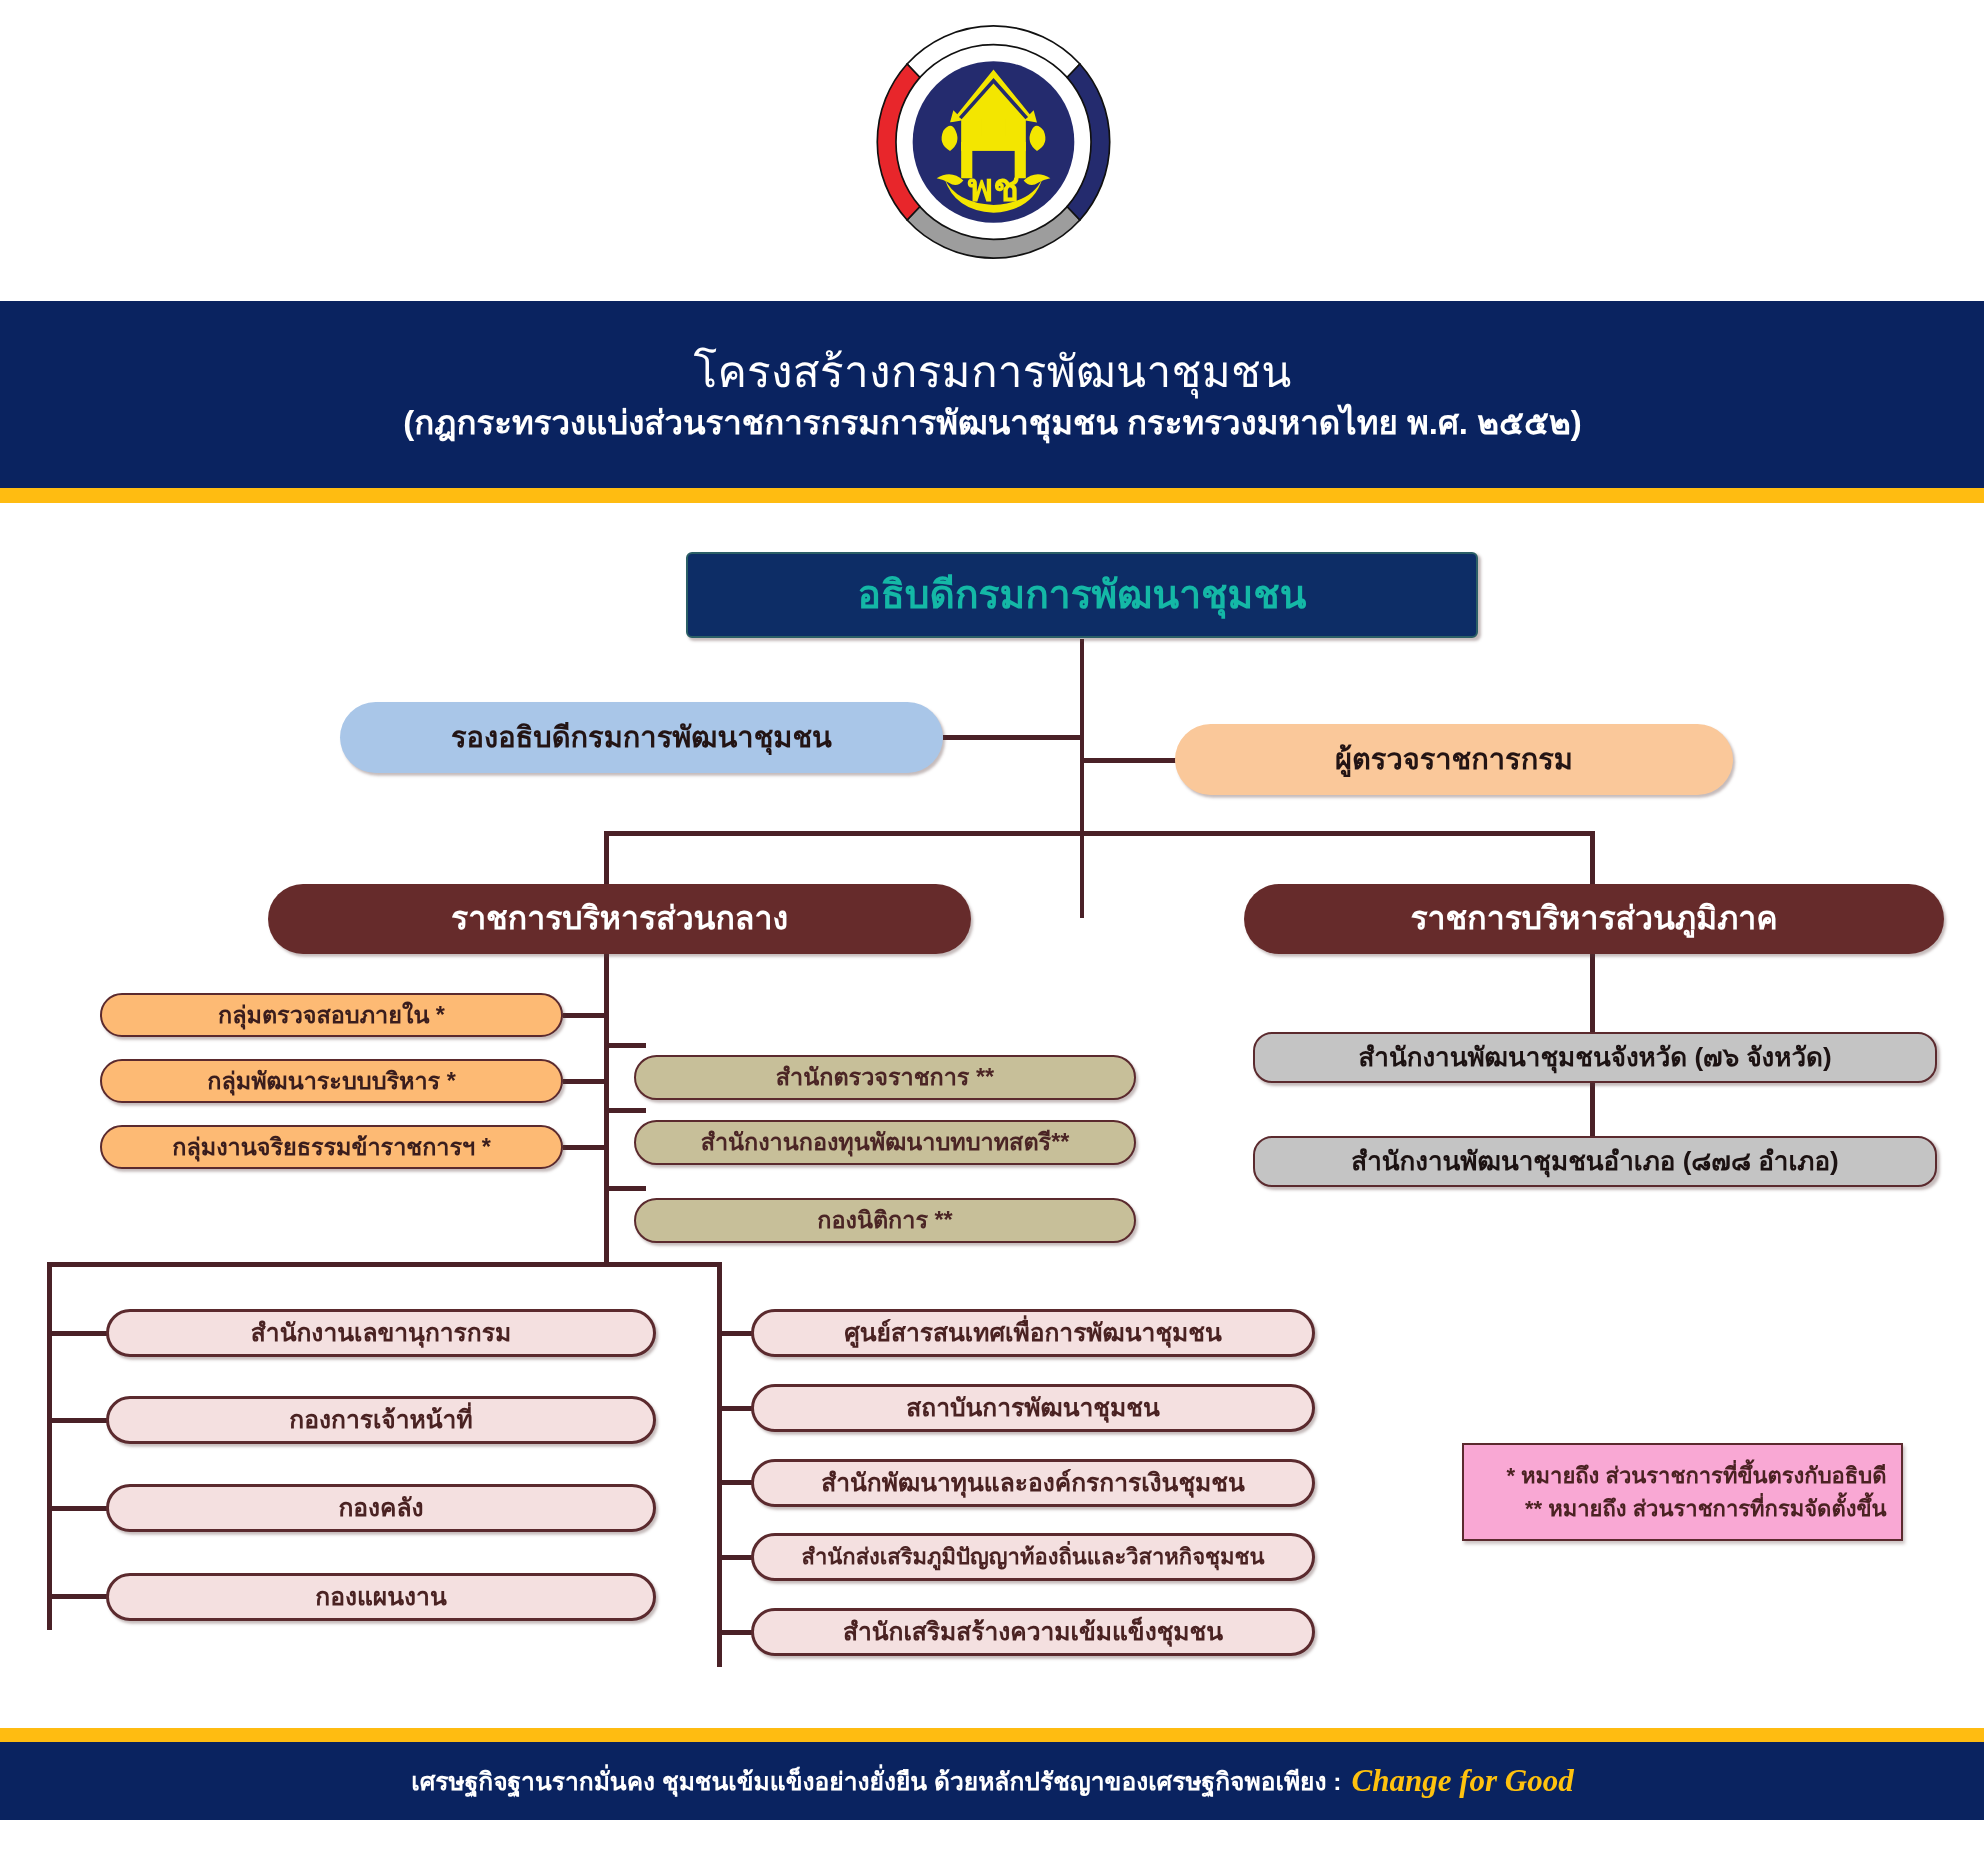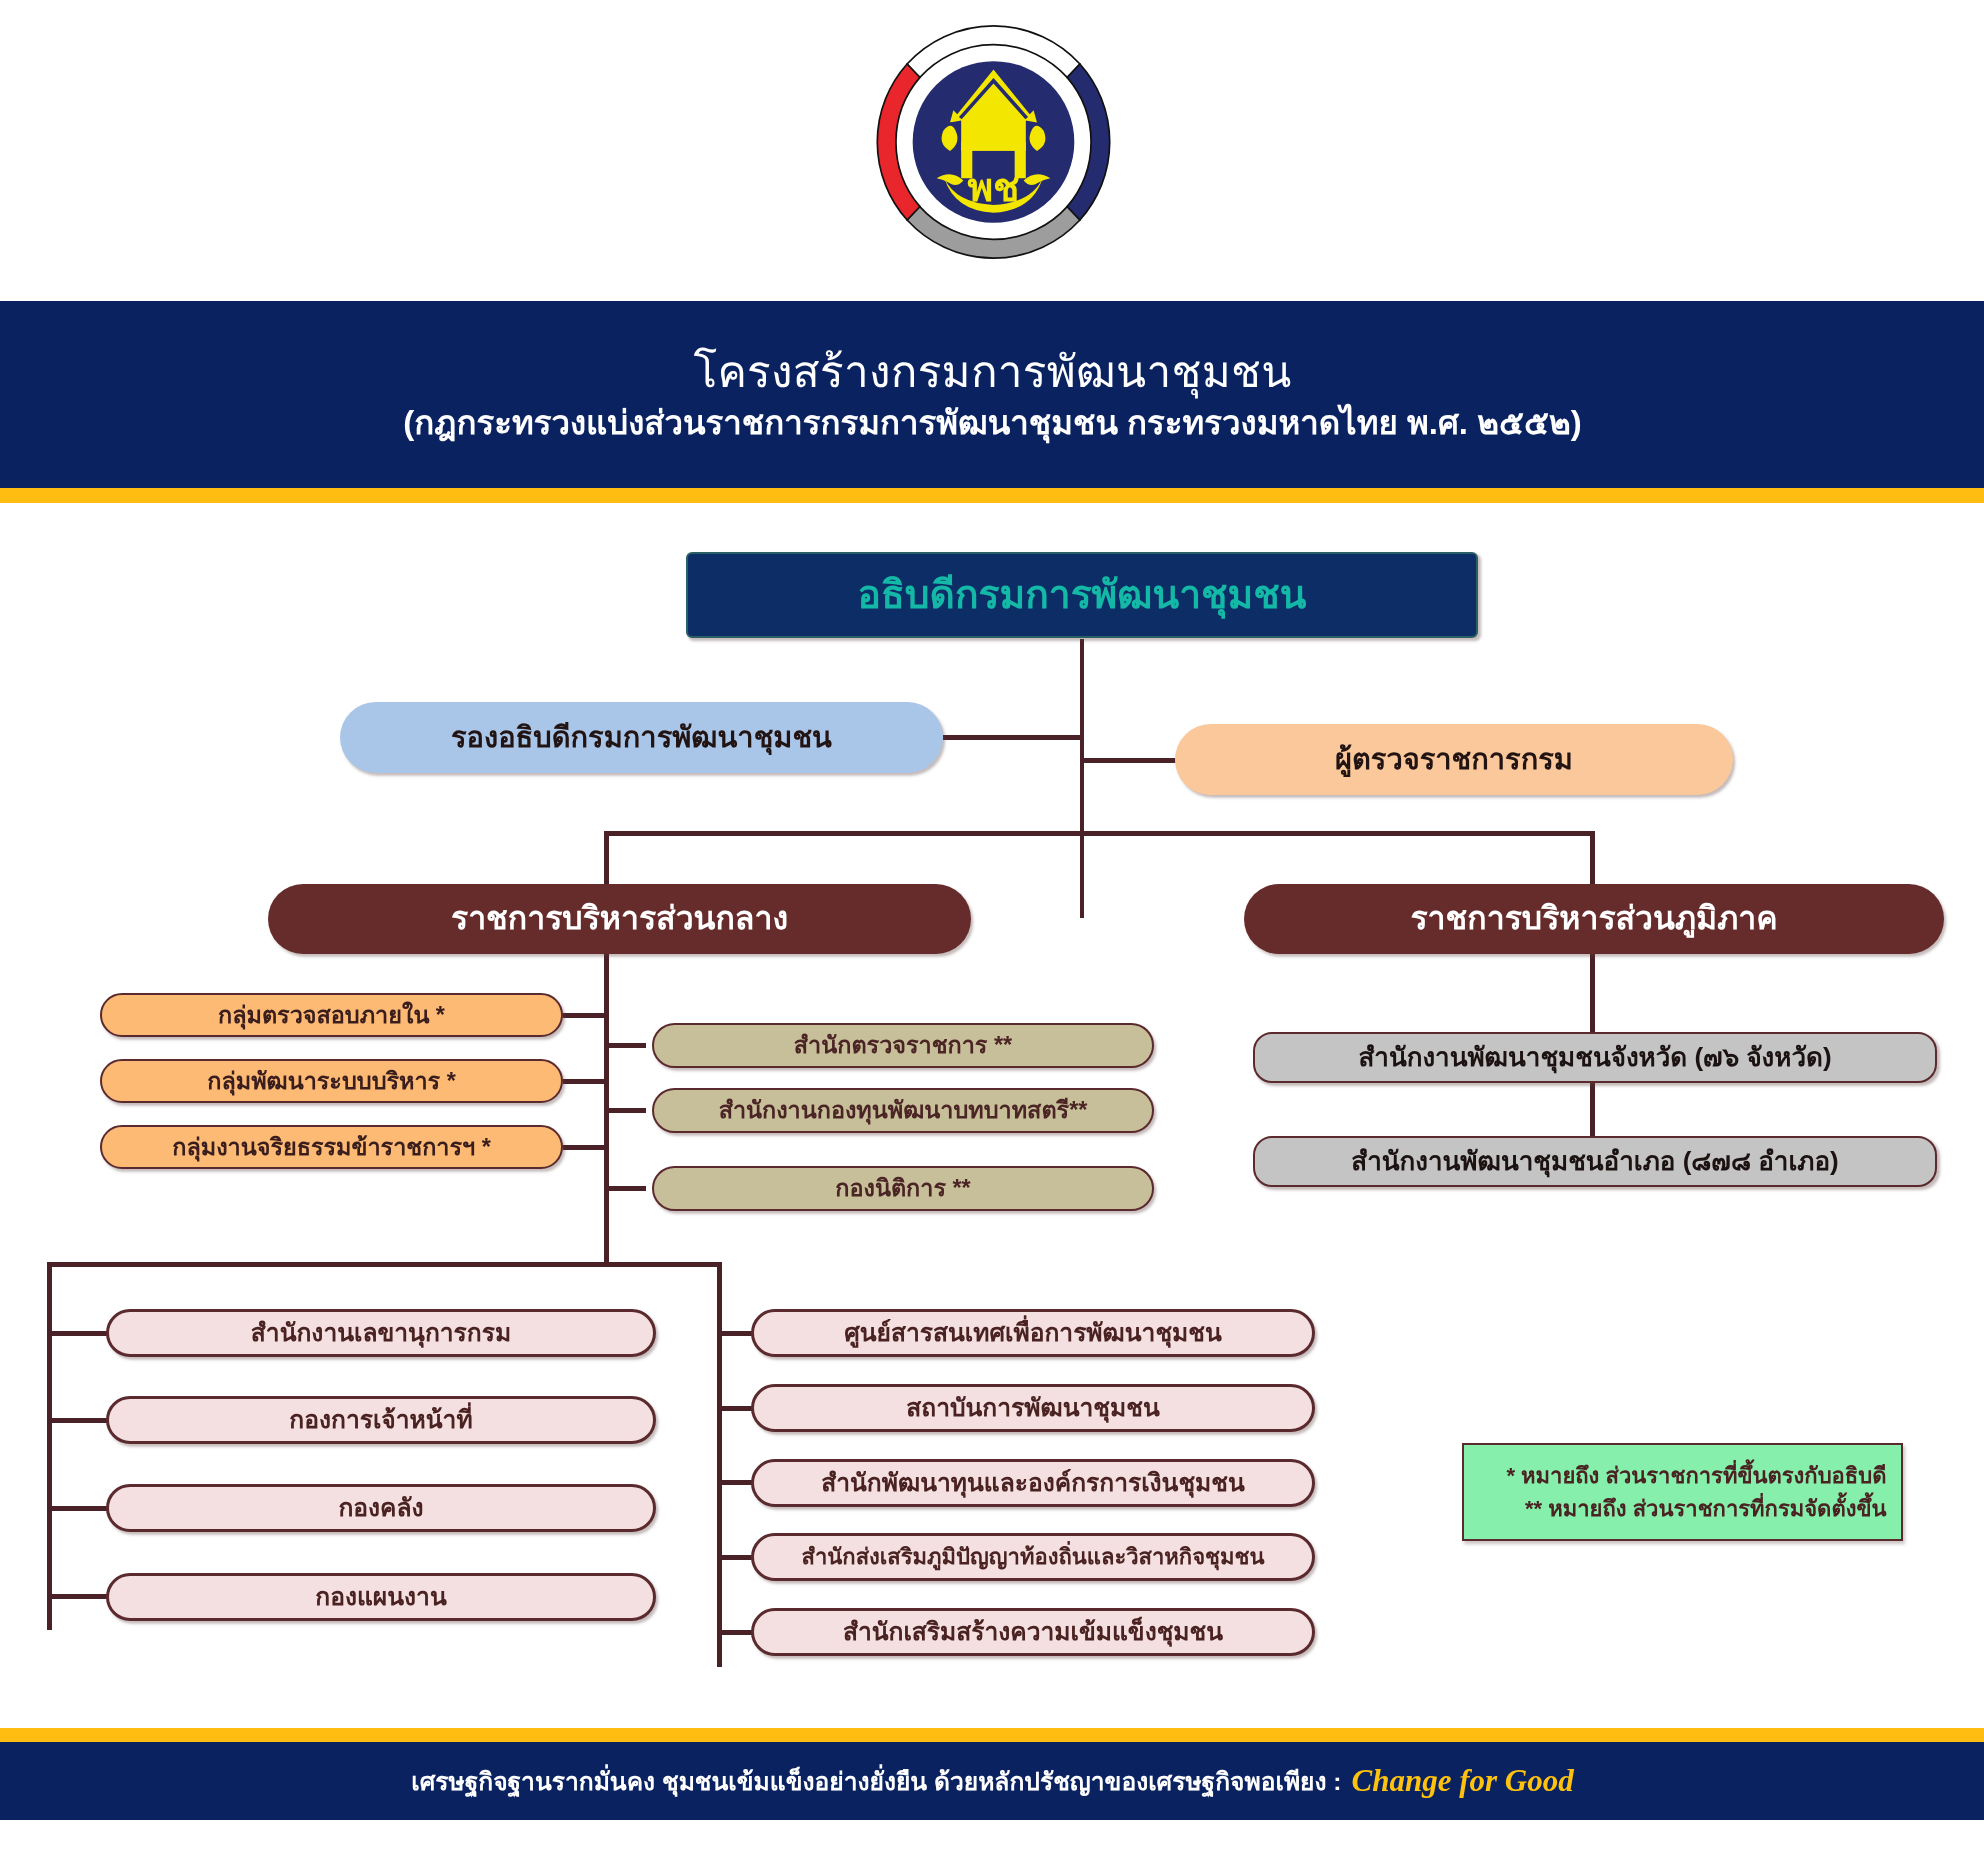--- a/index.html
+++ b/index.html
@@ -81,21 +81,21 @@
     background:#fdba74;border:2.8px solid #5b2a2e;border-radius:28px;
     font-size:23.4px;font-weight:bold;color:#3a1d1d;
     left:100px;width:463px;height:44px;
   }
   .bb1{top:993px;} .bb2{top:1059px;} .bb3{top:1125px;}
 
   
   .box-olive{
     background:#c7bf99;border:2.8px solid #5b2a2e;border-radius:28px;
     font-size:23.4px;font-weight:bold;color:#4b2525;
-    left:652px;width:502px;height:45px;
+    left:634px;width:502px;height:45px;margin-top:32px;
   }
   .bo1{top:1023px;} .bo2{top:1088px;} .bo3{top:1166px;}
 
   
   .box-grey{
     background:#c4c4c4;border:2.8px solid #5b2a2e;border-radius:19px;
     font-size:26px;font-weight:bold;color:#1c1212;
     left:1253px;width:684px;height:51px;
   }
   .bg1{top:1032px;} .bg2{top:1136px;}
@@ -107,21 +107,21 @@
   }
   .pl{left:106px;width:550px;height:48px;}
   .pl1{top:1309px;} .pl2{top:1396px;} .pl3{top:1484px;} .pl4{top:1573px;}
   .pr{left:751px;width:564px;height:48px;}
   .pr1{top:1309px;} .pr2{top:1384px;} .pr3{top:1459px;}
   .pr4{top:1533px;font-size:22px;} .pr5{top:1608px;}
 
   
   .legend{
     position:absolute;left:1462px;top:1443px;width:441px;height:98px;
-    background:#86efac;border:2.2px solid #5b2a2e;
+    background:#f9a8d4;border:2.2px solid #5b2a2e;
     box-sizing:border-box;
     display:flex;flex-direction:column;align-items:flex-end;justify-content:center;
     padding:0 14.5px;
     box-shadow:2.2px 2.8px 3.3px rgba(90,60,60,0.3);
   }
   .legend div{color:#4a2222;font-size:22px;font-weight:bold;line-height:1.5;white-space:nowrap;}
 
   
   .gold-bar-bot{position:absolute;left:0;top:1728px;width:1985px;height:14.5px;background:#ffbc11;}
   .footer-band{

